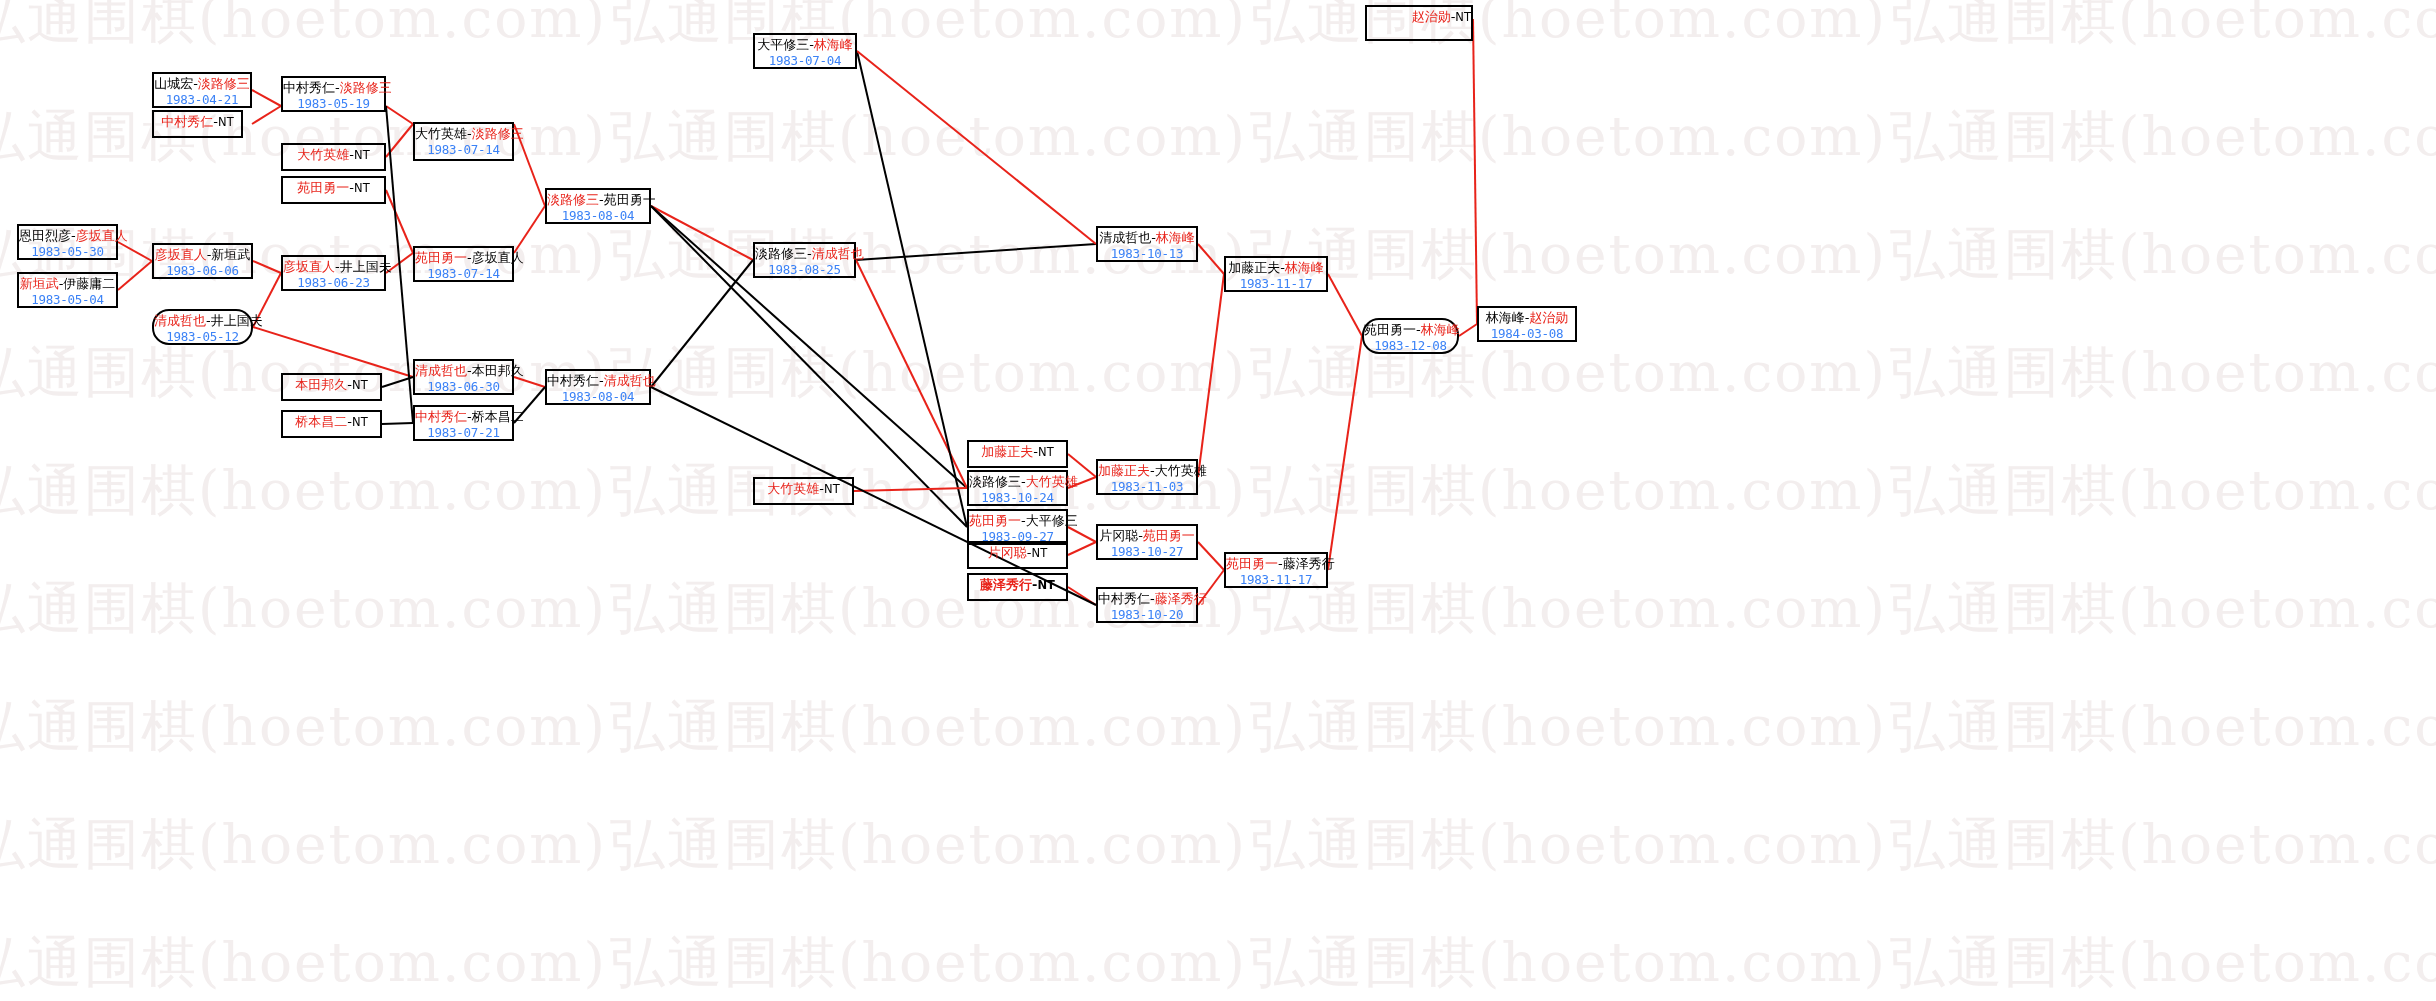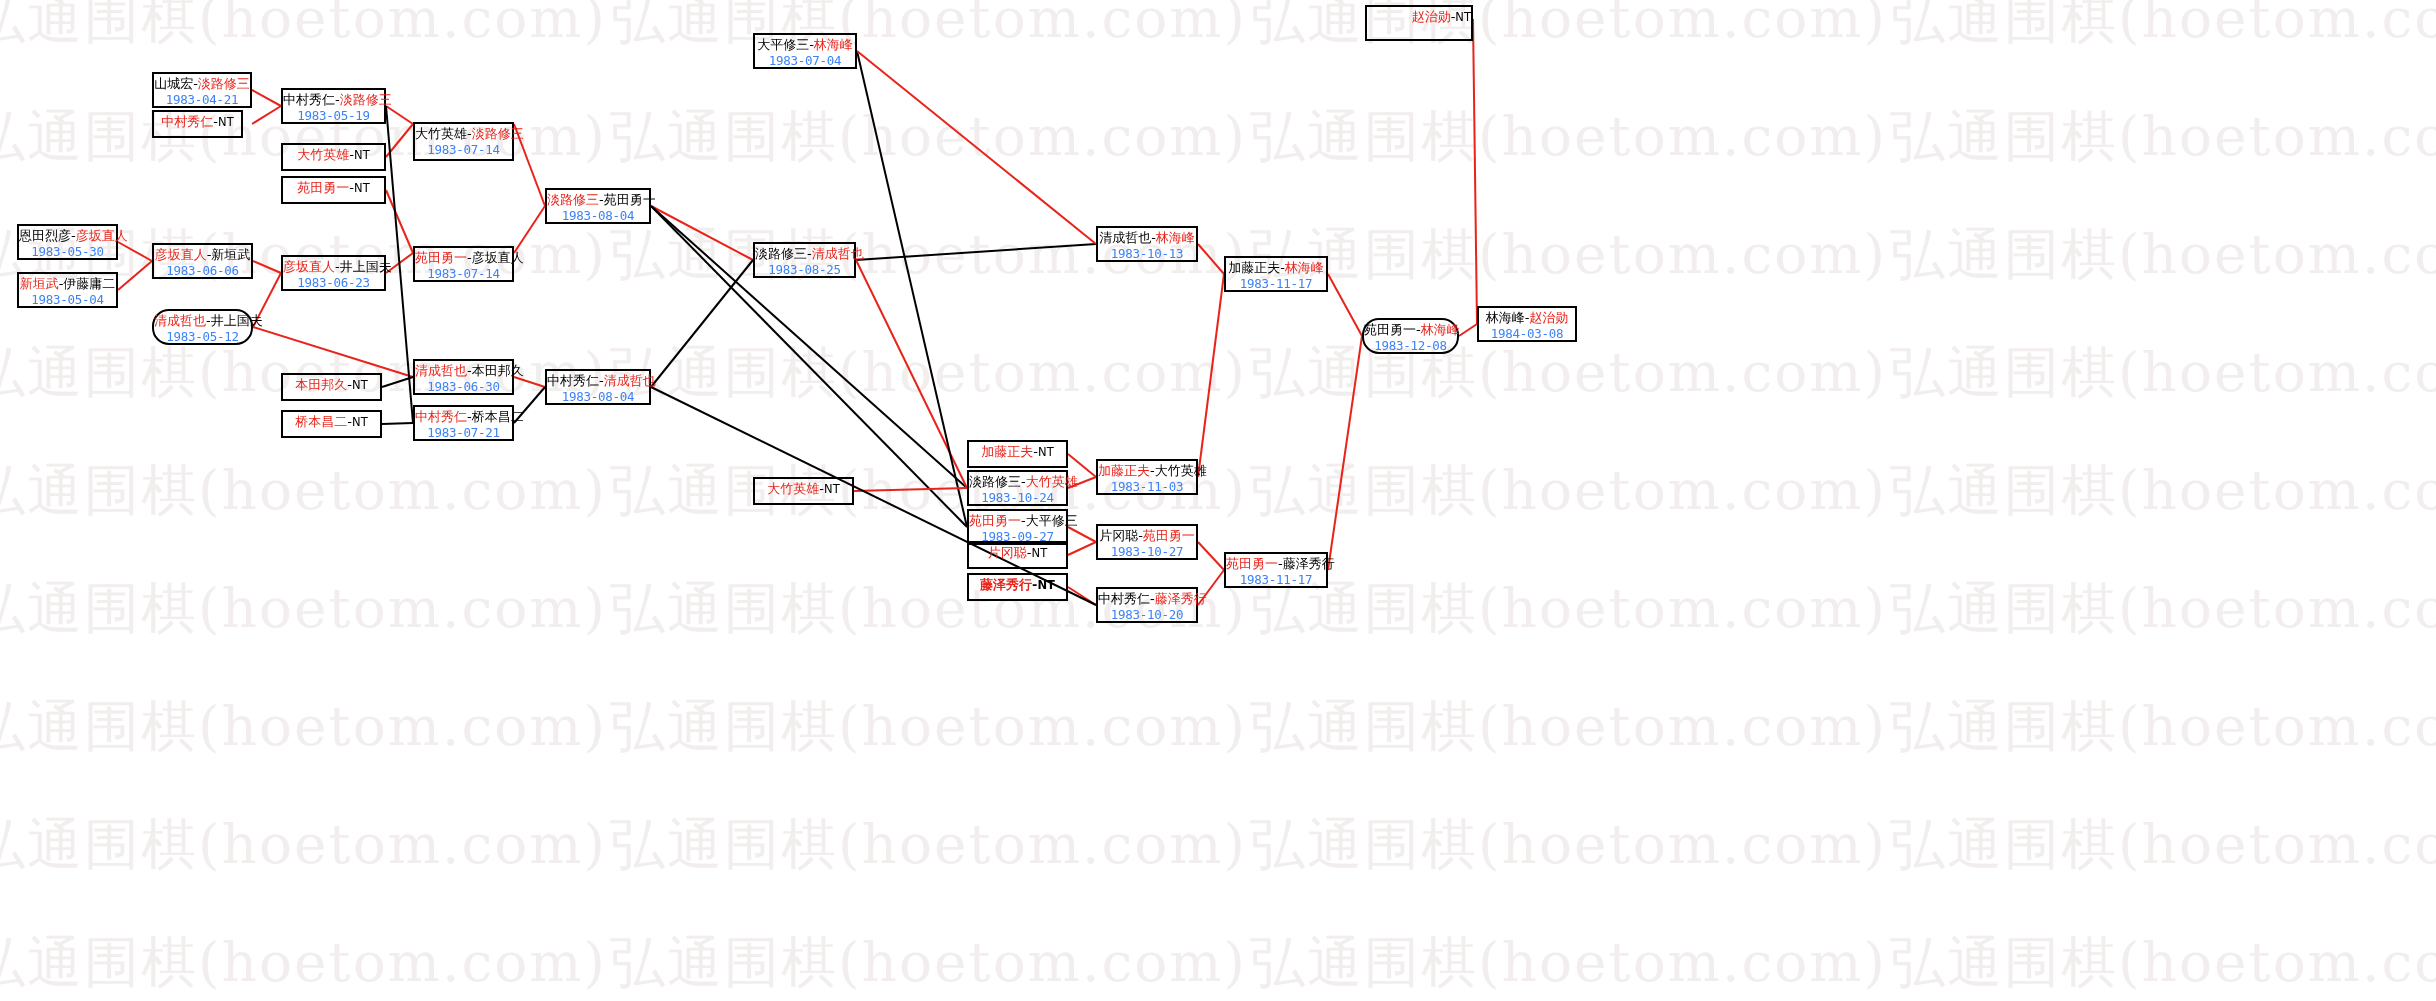--- a/index.html
+++ b/index.html
@@ -168,21 +168,21 @@
       <div class="node" style="left: 152px; top: 309px; width: 101px; height: 36px; border-radius: 17px;">
         <span class="ttl"><span class="win">清成哲也</span><span class="sep">-</span><span class="p-b">井上国夫</span></span>
         <span class="dt">1983-05-12</span>
       </div>
       <div class="node" style="left: 281px; top: 373px; width: 101px; height: 28px;">
         <span class="ttl"><span class="win">本田邦久</span><span class="sep">-</span><span class="nt">NT</span></span>
       </div>
       <div class="node" style="left: 281px; top: 410px; width: 101px; height: 28px;">
         <span class="ttl"><span class="win">桥本昌二</span><span class="sep">-</span><span class="nt">NT</span></span>
       </div>
-      <div class="node" style="left: 281px; top: 88px; width: 105px; height: 36px;">
+      <div class="node" style="left: 281px; top: 76px; width: 105px; height: 36px;">
         <span class="ttl"><span class="p-a">中村秀仁</span><span class="sep">-</span><span class="win">淡路修三</span></span>
         <span class="dt">1983-05-19</span>
       </div>
       <div class="node" style="left: 281px; top: 143px; width: 105px; height: 28px;">
         <span class="ttl"><span class="win">大竹英雄</span><span class="sep">-</span><span class="nt">NT</span></span>
       </div>
       <div class="node" style="left: 281px; top: 176px; width: 105px; height: 28px;">
         <span class="ttl"><span class="win">苑田勇一</span><span class="sep">-</span><span class="nt">NT</span></span>
       </div>
       <div class="node" style="left: 281px; top: 255px; width: 105px; height: 36px;">

